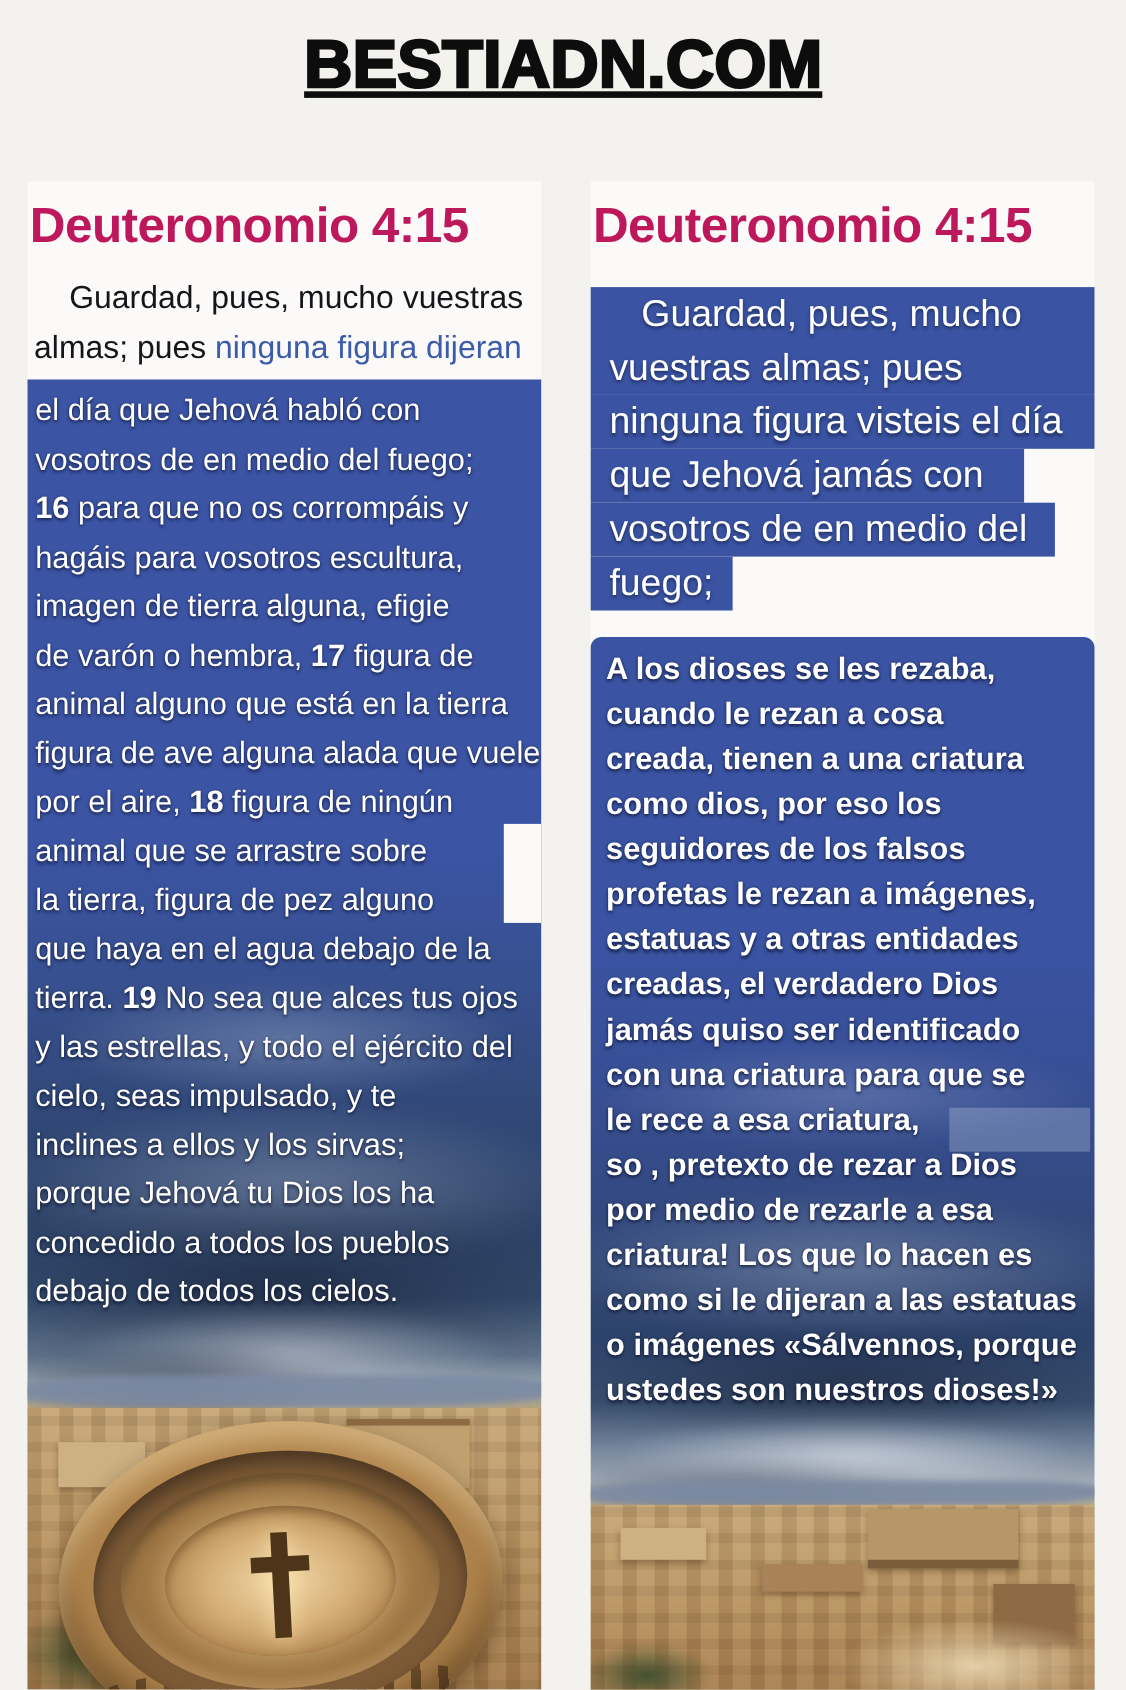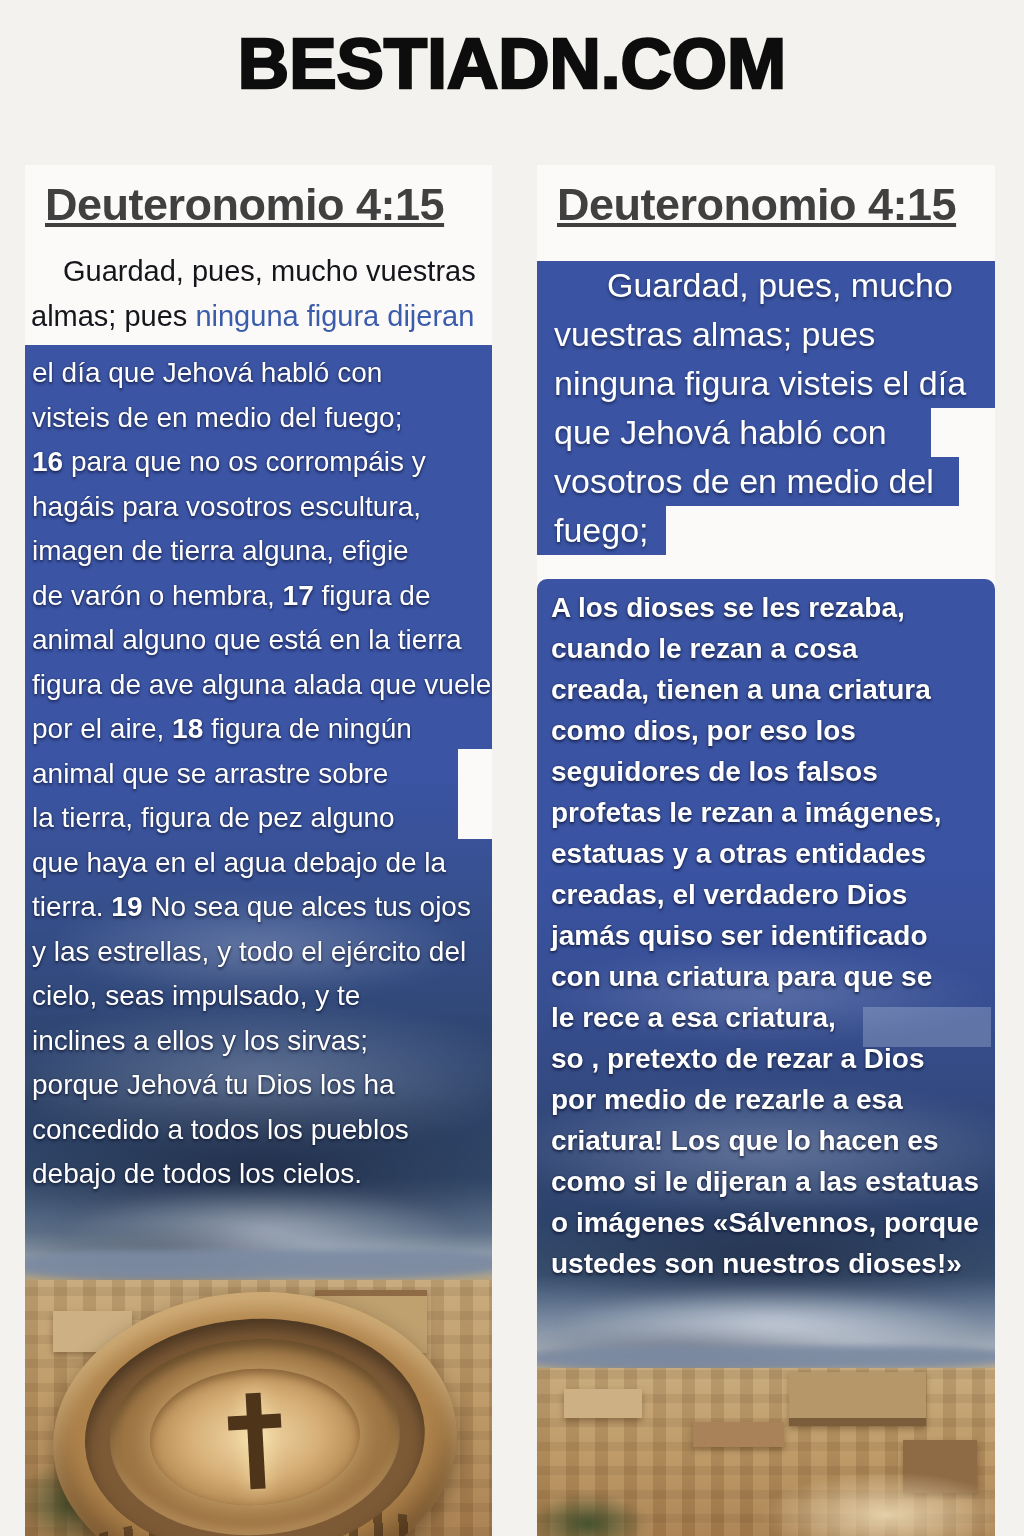--- a/index.html
+++ b/index.html
@@ -6,32 +6,33 @@
   body{
     width:1024px;height:1536px;
     background:#f3f2ee;
     font-family:"Liberation Sans", sans-serif;
     position:relative;overflow:hidden;
   }
   
   .logo{
     position:absolute;top:28px;left:0;width:100%;
     text-align:center;
-    font-size:71px;font-weight:bold;line-height:1.0;
+    font-size:61px;font-weight:bold;line-height:1.0;
     color:#0d0d0d;-webkit-text-stroke:2.5px #0d0d0d;
     letter-spacing:0px;
+    text-decoration:underline;
   }
   
   .col{position:absolute;top:165px;height:1371px;background:#fbfaf8;}
   .col-left{left:25px;width:467px;}
   .col-right{left:537px;width:458px;}
   .col-title{
-    position:absolute;top:14px;left:20px;margin:0;
-    font-size:45px;font-weight:bold;color:#404040;
-    white-space:nowrap;letter-spacing:-0.5px;text-decoration:underline;
+    position:absolute;top:14px;left:2px;margin:0;
+    font-size:45px;font-weight:bold;color:#be185d;
+    white-space:nowrap;letter-spacing:-0.5px;
   }
   
   .intro{
     position:absolute;top:84px;left:6px;right:0;
     font-size:29px;line-height:45px;color:#15151c;
   }
   .intro .l1{text-indent:32px;white-space:nowrap;}
   .intro .l2{white-space:nowrap;}
   .intro .blue{color:#3b5cab;}
   
@@ -126,21 +127,21 @@
   .notch-l{right:0;top:404px;width:34px;height:90px;}
   .notch-r{right:4px;top:428px;width:128px;height:40px;background:rgba(196,209,228,.30);}
   
   .rbox1{position:absolute;top:90px;left:0;width:458px;padding-top:6px;}
   .rbox1 .vline{
     box-sizing:border-box;width:458px;height:49px;line-height:49px;
     background:#3a53a2;color:#fff;font-size:34px;padding-left:17px;
     white-space:nowrap;
     text-shadow:0 2px 3px rgba(8,14,40,.55);
   }
-  .rbox1 .line-1{padding-left:70px;}
+  .rbox1 .line-1{padding-left:46px;}
   .rbox1 .line-4{width:394px;}
   .rbox1 .line-5{width:422px;}
   .rbox1 .line-6{width:129px;}
   
   .comm{
     position:absolute;top:8px;left:14px;right:4px;
     font-size:28px;font-weight:bold;line-height:41px;color:#fff;
     text-shadow:0 2px 3px rgba(8,14,40,.65), 0 0 2px rgba(8,14,40,.4);
   }
   .comm .vline{white-space:nowrap;}
@@ -176,21 +177,21 @@
           <div class="c-arches"></div>
         </div>
         <div class="c-mid"></div>
         <div class="c-ring"></div>
         <div class="c-arena"></div>
         <div class="cross"></div>
       </div>
     </div>
     <div class="verse">
         <div class="vline line-1">el día que Jehová habló con</div>
-        <div class="vline line-2">visteis de en medio del fuego;</div>
+        <div class="vline line-2">vosotros de en medio del fuego;</div>
         <div class="vline line-3"><b class="vnum">16</b> para que no os corrompáis y</div>
         <div class="vline line-4">hagáis para vosotros escultura,</div>
         <div class="vline line-5">imagen de tierra alguna, efigie</div>
         <div class="vline line-6">de varón o hembra, <b class="vnum">17</b> figura de</div>
         <div class="vline line-7">animal alguno que está en la tierra</div>
         <div class="vline line-8">figura de ave alguna alada que vuele</div>
         <div class="vline line-9">por el aire, <b class="vnum">18</b> figura de ningún</div>
         <div class="vline line-10">animal que se arrastre sobre</div>
         <div class="vline line-11">la tierra, figura de pez alguno</div>
         <div class="vline line-12">que haya en el agua debajo de la</div>
@@ -206,21 +207,21 @@
   </div>
 </div>
 
 <div class="col col-right">
   <h1 class="col-title">Deuteronomio 4:15</h1>
 
   <div class="rbox1">
       <div class="vline line-1">Guardad, pues, mucho</div>
       <div class="vline line-2">vuestras almas; pues</div>
       <div class="vline line-3">ninguna figura visteis el día</div>
-      <div class="vline line-4">que Jehová habló con</div>
+      <div class="vline line-4">que Jehová jamás con</div>
       <div class="vline line-5">vosotros de en medio del</div>
       <div class="vline line-6">fuego;</div>
     </div>
 
   <div class="card rcard">
     <div class="cloud soft rc1"></div>
     <div class="cloud soft rc2"></div>
     <div class="cloud soft rc3"></div>
     <div class="cloud soft rc4"></div>
     <div class="cloud soft rc5"></div>

